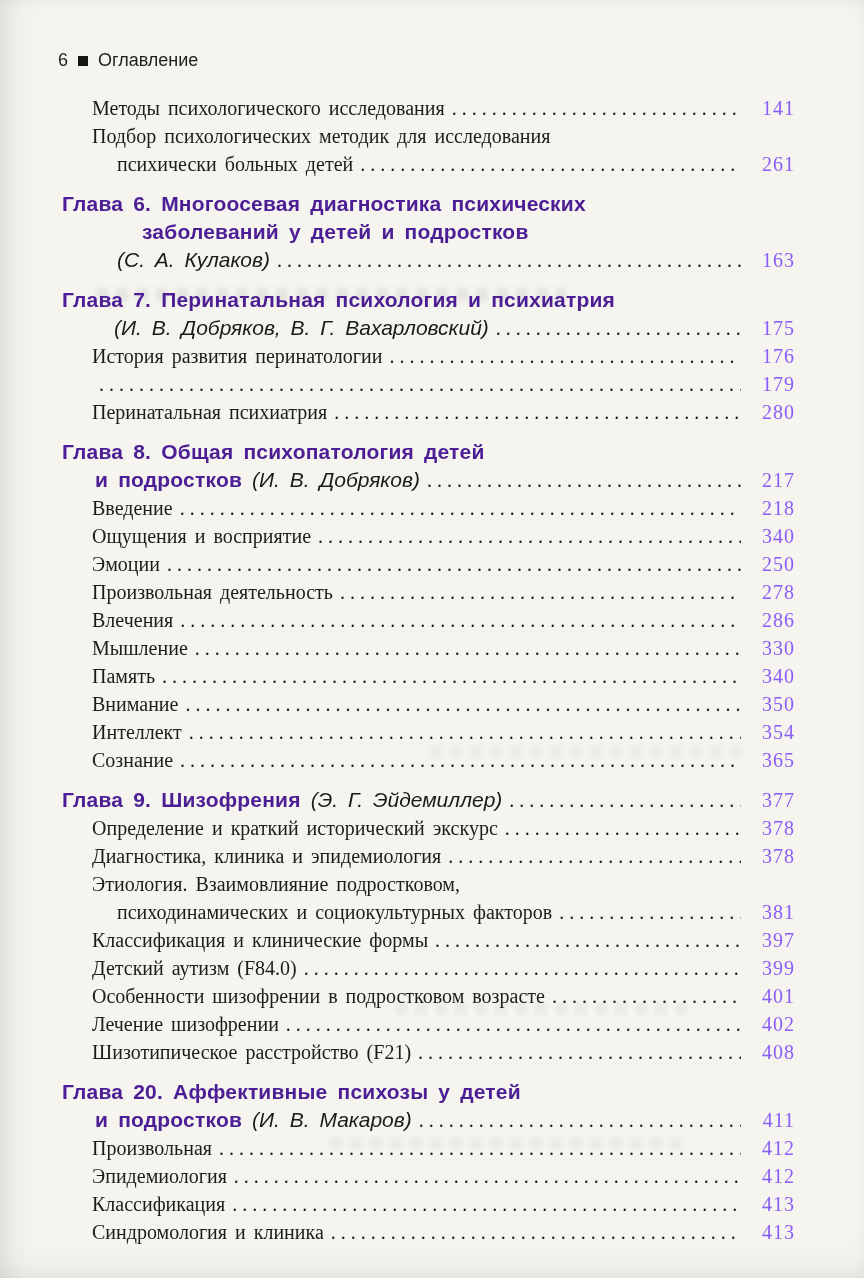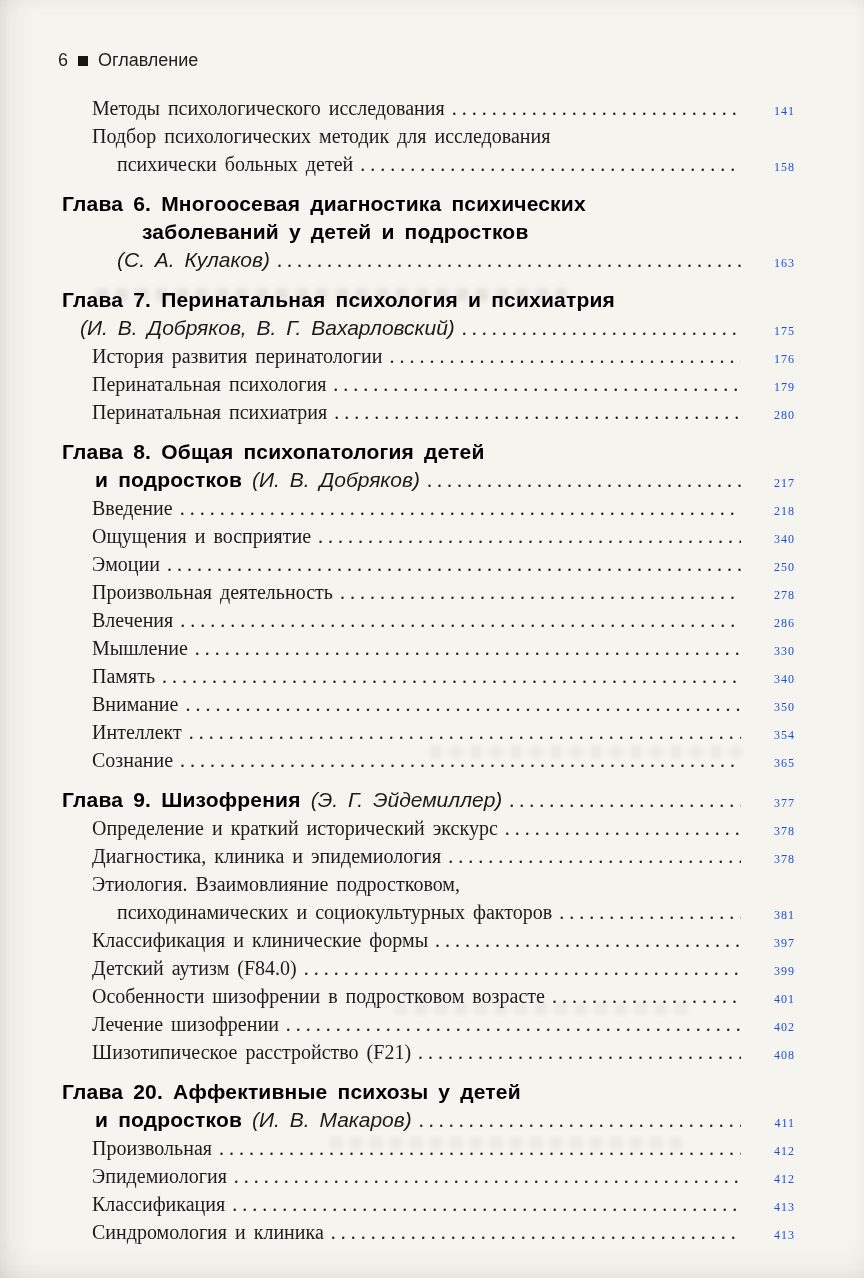--- a/index.html
+++ b/index.html
@@ -24,36 +24,36 @@
   .hdr .sq{width:10px;height:10px;background:#161511;display:inline-block;}
   #toc{
     position:absolute;left:0;top:0;width:100%;box-sizing:border-box;
     padding:94px 69px 0 0;z-index:2;
   }
   .line{display:flex;align-items:baseline;height:28px;line-height:28px;}
   .line.gap{margin-top:12px;}
   .i0{padding-left:62px}
   .i1{padding-left:92px}
   .i2{padding-left:117px}
-  .i3{padding-left:80px}
+  .i3{padding-left:114px}
   .i4{padding-left:142px}
   .i5{padding-left:95px}
   .txt{white-space:nowrap;flex:none;}
   .p-serif{font-family:"Liberation Serif",serif;font-size:20px;word-spacing:3px;color:#1d1c1a;}
-  .p-bold{font-family:"Liberation Sans",sans-serif;font-weight:700;font-size:21px;word-spacing:4px;letter-spacing:.2px;color:#000000;}
+  .p-bold{font-family:"Liberation Sans",sans-serif;font-weight:700;font-size:21px;word-spacing:4px;letter-spacing:.2px;color:#4c1d95;}
   .p-italic{font-family:Liberation Sans, sans-serif;font-style:italic;font-size:21px;word-spacing:4px;color:#1b1a17;}
   .leader{
     flex:1;min-width:14px;overflow:hidden;white-space:nowrap;
     margin:0 10px 0 7px;color:#24231f;
     font-family:"Liberation Serif",serif;font-size:20px;letter-spacing:5px;
   }
   .leader::after{content:"................................................................................................................................";}
   .pg{
     flex:none;min-width:44px;text-align:right;
-    font-family:"Liberation Serif",serif;font-size:12px;letter-spacing:1px;color:#1d4ed8;
+    font-family:"Liberation Serif",serif;font-size:20px;letter-spacing:1px;color:#8b5cf6;
   }
   .ghost{
     position:absolute;z-index:1;pointer-events:none;border-radius:2px;
     filter:blur(2px);
     background:repeating-linear-gradient(90deg, rgba(110,104,92,.55) 0 12px, rgba(110,104,92,0) 12px 20px);
   }
   .g1{left:96px;top:288px;width:470px;height:13px;opacity:.20;}
   .g2{left:430px;top:746px;width:320px;height:12px;opacity:.13;}
   .g3{left:395px;top:1003px;width:300px;height:12px;opacity:.13;}
   .g4{left:330px;top:1137px;width:360px;height:12px;opacity:.12;}
@@ -73,21 +73,21 @@
     <span class="leader"></span>
     <span class="pg">141</span>
   </div>
     <div class="line i1">
     <span class="txt"><span class="p-serif">Подбор психологических методик для исследования</span></span>
 
   </div>
     <div class="line i2">
     <span class="txt"><span class="p-serif">психически больных детей</span></span>
     <span class="leader"></span>
-    <span class="pg">158</span>
+    <span class="pg">261</span>
   </div>
     <div class="line i0 gap">
     <span class="txt"><span class="p-bold">Глава 6. Многоосевая диагностика психических</span></span>
 
   </div>
     <div class="line i4">
     <span class="txt"><span class="p-bold">заболеваний у детей и подростков</span></span>
 
   </div>
     <div class="line i2">
@@ -103,21 +103,20 @@
     <span class="txt"><span class="p-italic">(И. В. Добряков, В. Г. Вахарловский)</span></span>
     <span class="leader"></span>
     <span class="pg">175</span>
   </div>
     <div class="line i1">
     <span class="txt"><span class="p-serif">История развития перинатологии</span></span>
     <span class="leader"></span>
     <span class="pg">176</span>
   </div>
     <div class="line i1">
-    <span class="txt"><span class="p-serif">Перинатальная психология</span></span>
     <span class="leader"></span>
     <span class="pg">179</span>
   </div>
     <div class="line i1">
     <span class="txt"><span class="p-serif">Перинатальная психиатрия</span></span>
     <span class="leader"></span>
     <span class="pg">280</span>
   </div>
     <div class="line i0 gap">
     <span class="txt"><span class="p-bold">Глава 8. Общая психопатология детей</span></span>

